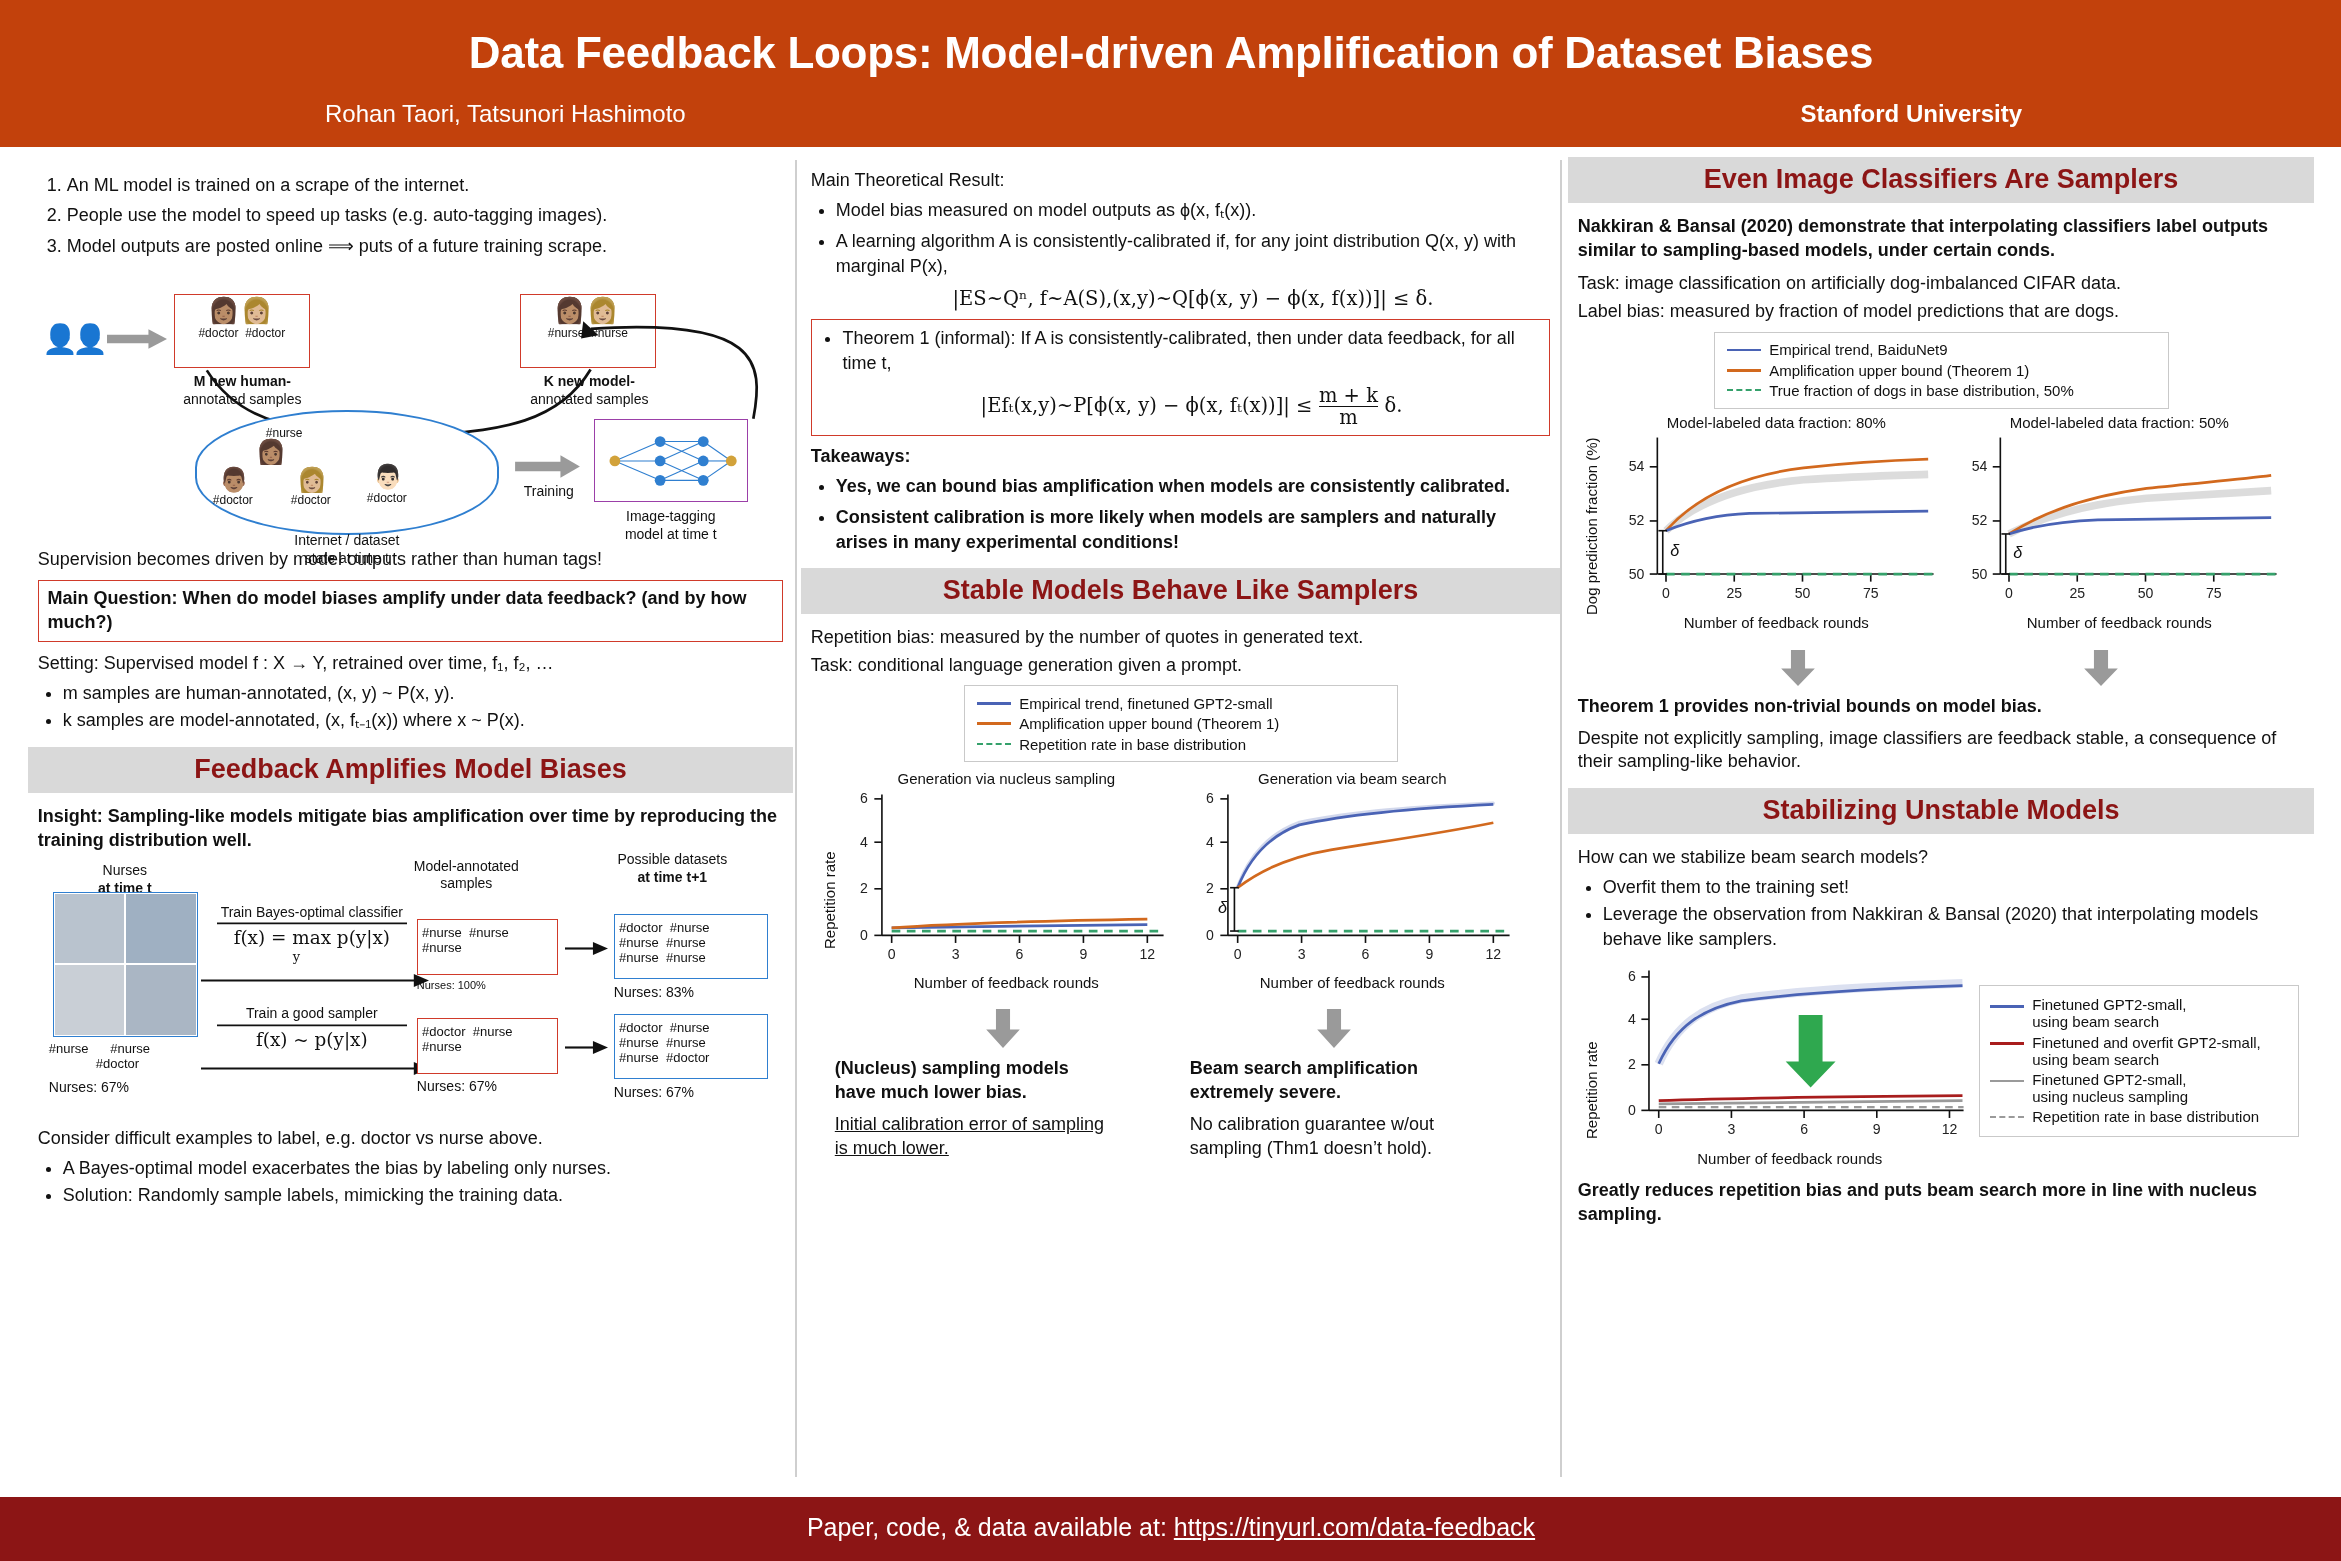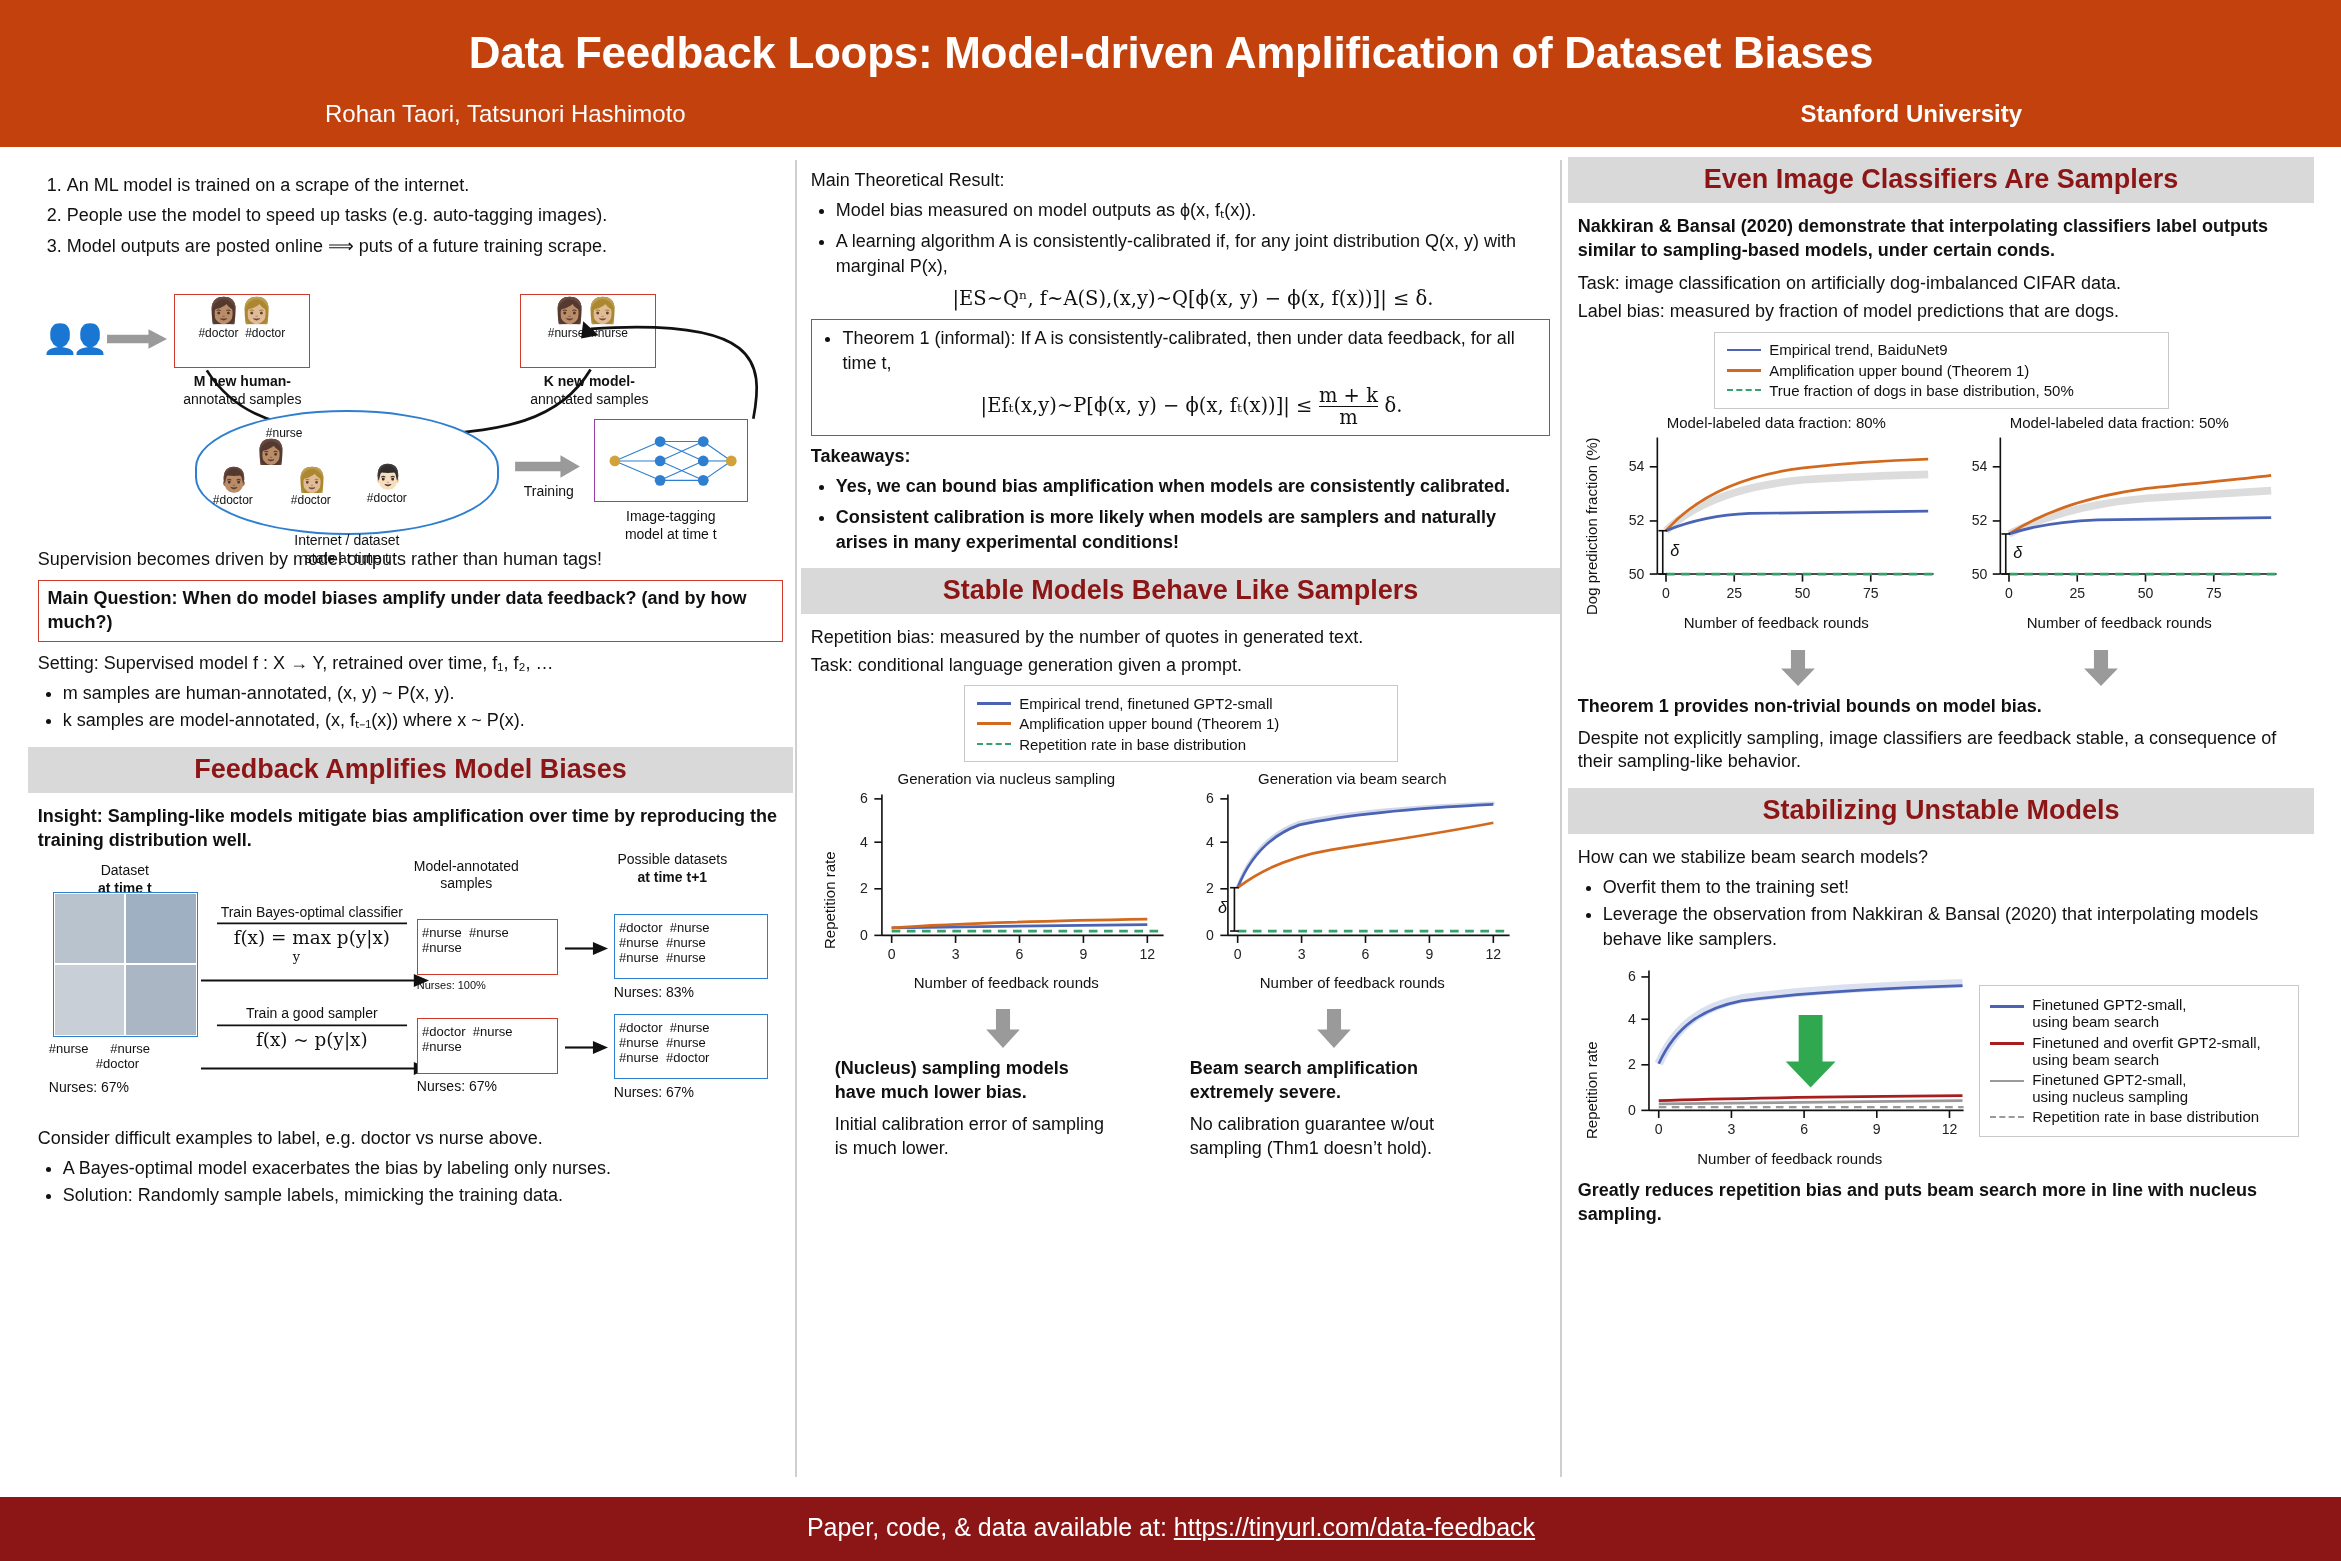--- a/index.html
+++ b/index.html
@@ -237,21 +237,21 @@
         <li>k samples are model-annotated, (x, fₜ₋₁(x)) where x ~ P(x).</li>
       </ul>
     </div>
 
     <div class="sec-bar" style="margin-top:14px;">Feedback Amplifies Model Biases</div>
     <div class="sec-body">
       <div class="p bold">Insight: Sampling-like models mitigate bias amplification over time by reproducing the training distribution well.</div>
 
       <div class="fig2">
         <div class="cap" style="left:22px;top:4.3px;width:130px;">
-          <span>Dataset</span><br>
+          <span>Nurses</span><br>
           <span class="bold"><span>at time t</span></span>
         </div>
         <div class="cap" style="left:347px;top:0px;width:163px;">
           <span>Model-annotated</span><br>
           <span>samples</span>
         </div>
         <div class="cap" style="left:548px;top:-6.5px;width:173px;">
           <span>Possible datasets</span><br>
           <span class="bold"><span>at time t+1</span></span>
         </div>
@@ -460,21 +460,21 @@
 
       <div style="position:relative;width:737px;height:136px;margin-top:2.2px;">
         <svg style="position:absolute;left:173px;top:-2.2px;" width="38" height="39" viewBox="0 0 70 72">
           <polygon class="big-arrow" points="22,0 48,0 48,38 66,38 35,72 4,38 22,38"></polygon>
         </svg>
         <svg style="position:absolute;left:504px;top:-2.2px;" width="38" height="39" viewBox="0 0 70 72">
           <polygon class="big-arrow" points="22,0 48,0 48,38 66,38 35,72 4,38 22,38"></polygon>
         </svg>
         <div style="position:absolute;left:24px;top:46px;width:271px;">
           <div class="p bold" style="margin:0;">(Nucleus) sampling models have much lower bias.</div>
-          <div class="p" style="margin-top:8.7px;">Initial calibration error of sampling is much lower.</div>
+          <div class="p" style="margin-top:8.7px;text-decoration:underline;">Initial calibration error of sampling is much lower.</div>
         </div>
         <div style="position:absolute;left:379px;top:46px;width:282px;">
           <div class="p bold" style="margin:0;">Beam search amplification extremely severe.</div>
           <div class="p" style="margin-top:8.7px;">No calibration guarantee w/out sampling (Thm1 doesn’t hold).</div>
         </div>
       </div>
     </div>
   </div>
 
   <div class="col col3">

